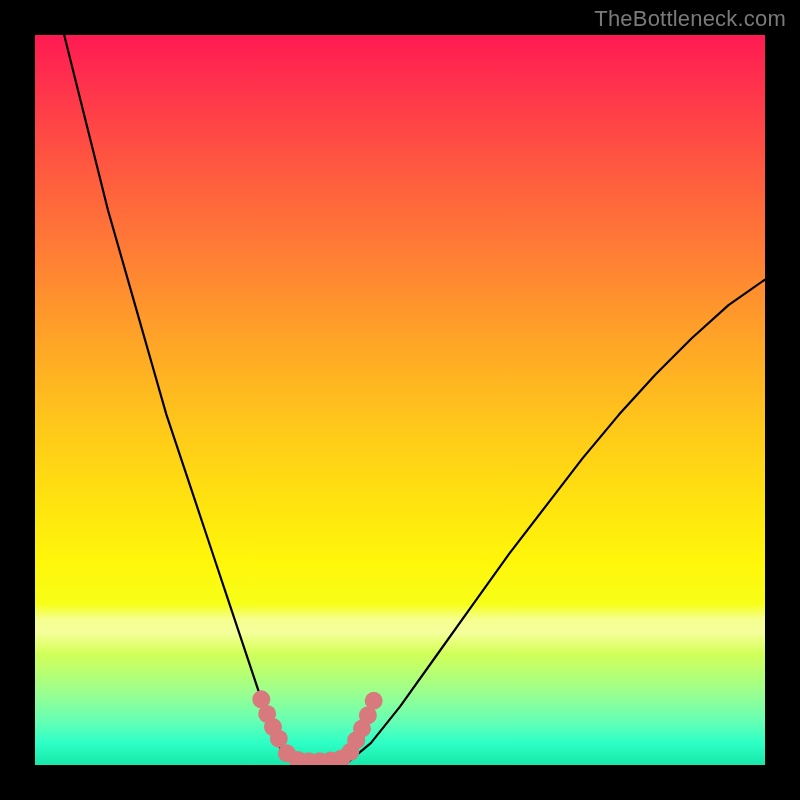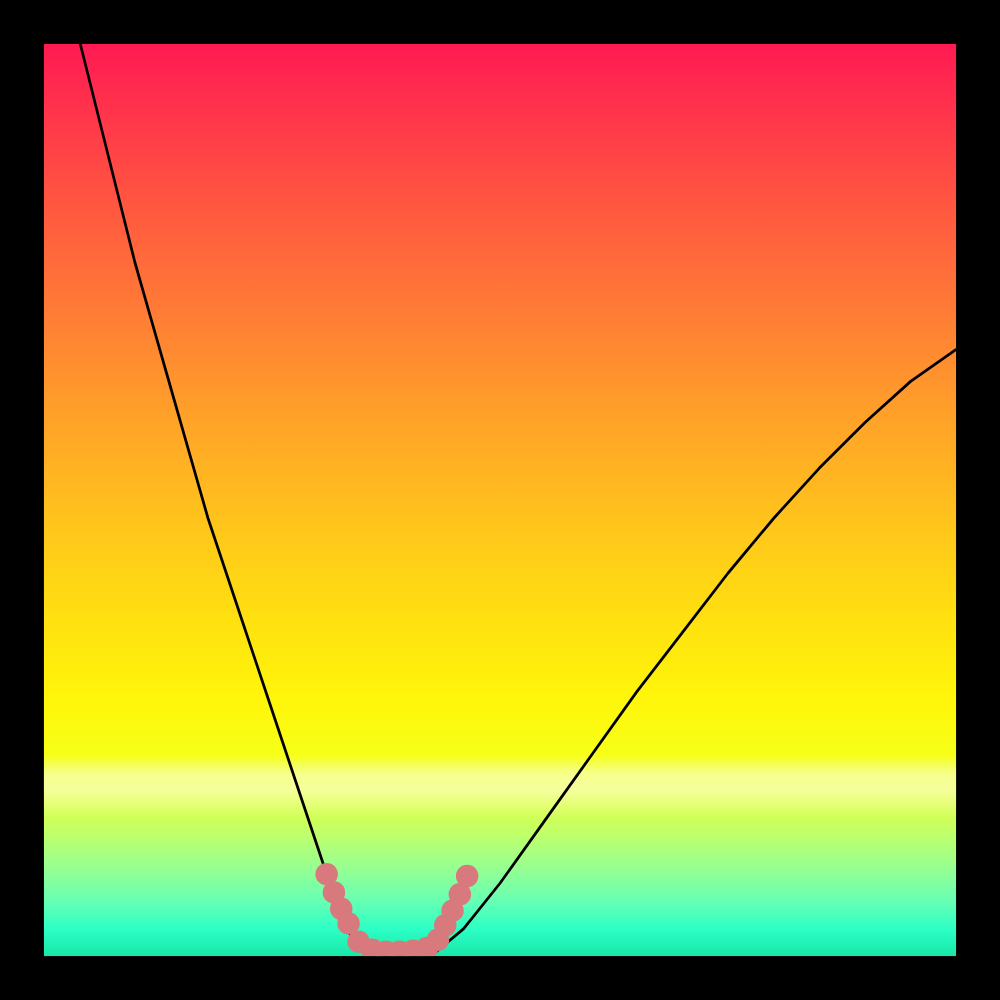--- a/index.html
+++ b/index.html
@@ -101,13 +101,14 @@
           <circle cx="295.65" cy="725.62" r="9" fill="#d87a7d"></circle>
           <circle cx="306.60" cy="723.43" r="9" fill="#d87a7d"></circle>
           <circle cx="315.36" cy="716.86" r="9" fill="#d87a7d"></circle>
           <circle cx="321.20" cy="705.18" r="9" fill="#d87a7d"></circle>
           <circle cx="327.04" cy="693.50" r="9" fill="#d87a7d"></circle>
           <circle cx="332.88" cy="680.36" r="9" fill="#d87a7d"></circle>
           <circle cx="338.72" cy="665.76" r="9" fill="#d87a7d"></circle>
         </g>
     </svg>
   </div>
+  <div class="watermark">TheBottleneck.com</div>
 </div>
 
 </body></html>

